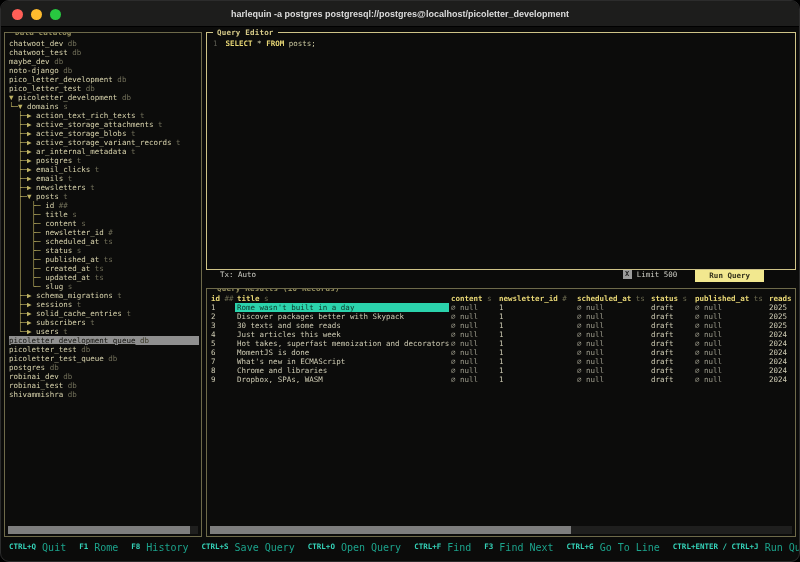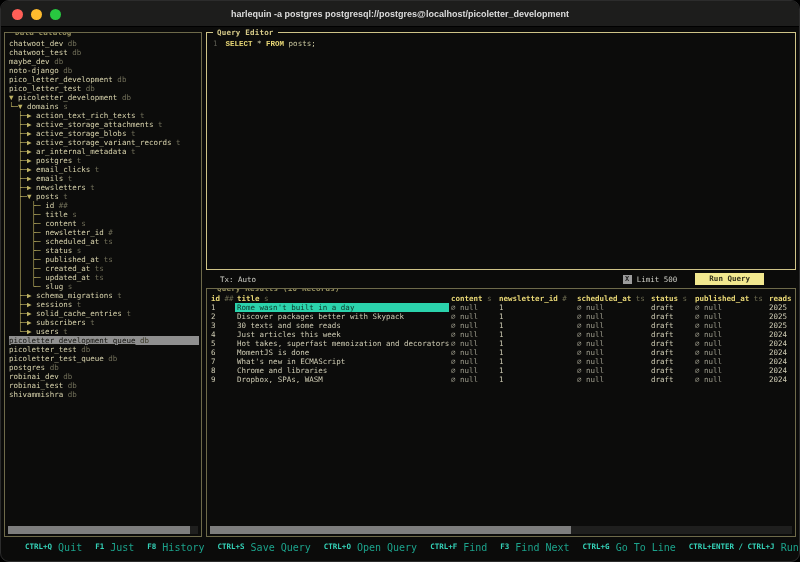--- a/index.html
+++ b/index.html
@@ -33,24 +33,24 @@
   .tree-name{color:#d9d4ad;}
   .tree-type{color:#72705a;}
   .tree-row.selected{background:var(--sidebar-selection-gray);}
   .tree-row.selected .tree-name{color:#14140f;text-decoration:underline;}
   .tree-row.selected .tree-type{color:#3c3a28;}
   
   .right-col{flex:1;display:flex;flex-direction:column;min-width:0;}
   .editor{height:238px;flex:0 0 auto;padding:6px 4px 14px 6px;}
   .sql-line{font-size:7.5px;line-height:10px;white-space:pre;}
   .line-num{color:#5f5f55;margin-right:8px;}
-  .tok-keyword{color:var(--accent-yellow);font-weight:bold;font-family:Liberation Mono, monospace;}
+  .tok-keyword{color:var(--accent-yellow);font-weight:bold;}
   .tok-plain{color:#ccc9a0;}
   
-  .runbar{height:18px;flex:0 0 auto;display:flex;align-items:center;font-size:7.5px;color:#d0d0c8;}
+  .runbar{height:18px;flex:0 0 auto;display:flex;align-items:flex-start;font-size:7.5px;color:#d0d0c8;}
   .tx-label{margin-left:14px;white-space:pre;}
   .runbar-spacer{flex:1;}
   .limit-group{display:flex;align-items:center;gap:5px;margin-right:18px;}
   .limit-checkbox{width:9px;height:9px;background:#9c9c9c;color:#1b1b1b;font-size:7px;font-weight:bold;
                   display:flex;align-items:center;justify-content:center;line-height:9px;}
   .limit-label{color:#d0d0c8;white-space:pre;}
   .run-btn{margin-right:32px;background:var(--run-button-yellow);color:#32301b;font-weight:bold;
            font-size:7.5px;height:12px;line-height:12px;padding:0 14px;border:none;
            font-family:"DejaVu Sans Mono",monospace;white-space:pre;}
   
@@ -62,21 +62,21 @@
   th .col-type{color:#6f6d52;}
   td{color:#cfccb4;}
   td.num{text-align:right;}
   td.nullv{text-align:center;color:#a09e8e;}
   td.cell-selected{background:var(--selection-teal);color:#0e352b;}
   
   .hscroll{position:absolute;bottom:2px;left:3px;right:3px;height:8px;background:#1f1f1e;}
   .hscroll .thumb{height:100%;background:#7e7e7e;}
   
   .footer{flex:0 0 auto;height:16px;margin-bottom:6px;display:flex;align-items:center;
-          padding-left:24px;gap:13px;overflow:hidden;}
+          padding-left:8px;gap:13px;overflow:hidden;}
   .foot-item{display:flex;gap:6px;white-space:pre;}
   .foot-key{color:#35d3b9;font-weight:bold;font-size:7.5px;}
   .foot-label{color:#1ca38c;font-size:10px;}
 </style>
 </head>
 <body>
 
 <div class="window">
 
   <div class="titlebar">
@@ -277,21 +277,21 @@
         <div class="hscroll">
           <div class="thumb" style="width:62%"></div>
         </div>
       </div>
 
     </div>
   </div>
 
   <div class="footer">
       <span class="foot-item"><span class="foot-key">CTRL+Q</span><span class="foot-label">Quit</span></span>
-      <span class="foot-item"><span class="foot-key">F1</span><span class="foot-label">Just</span></span>
+      <span class="foot-item"><span class="foot-key">F1</span><span class="foot-label">Rome</span></span>
       <span class="foot-item"><span class="foot-key">F8</span><span class="foot-label">History</span></span>
       <span class="foot-item"><span class="foot-key">CTRL+S</span><span class="foot-label">Save Query</span></span>
       <span class="foot-item"><span class="foot-key">CTRL+O</span><span class="foot-label">Open Query</span></span>
       <span class="foot-item"><span class="foot-key">CTRL+F</span><span class="foot-label">Find</span></span>
       <span class="foot-item"><span class="foot-key">F3</span><span class="foot-label">Find Next</span></span>
       <span class="foot-item"><span class="foot-key">CTRL+G</span><span class="foot-label">Go To Line</span></span>
       <span class="foot-item"><span class="foot-key">CTRL+ENTER / CTRL+J</span><span class="foot-label">Run Query</span></span>
       <span class="foot-item"><span class="foot-key">F4</span><span class="foot-label">Format Query</span></span>
     </div>
 

